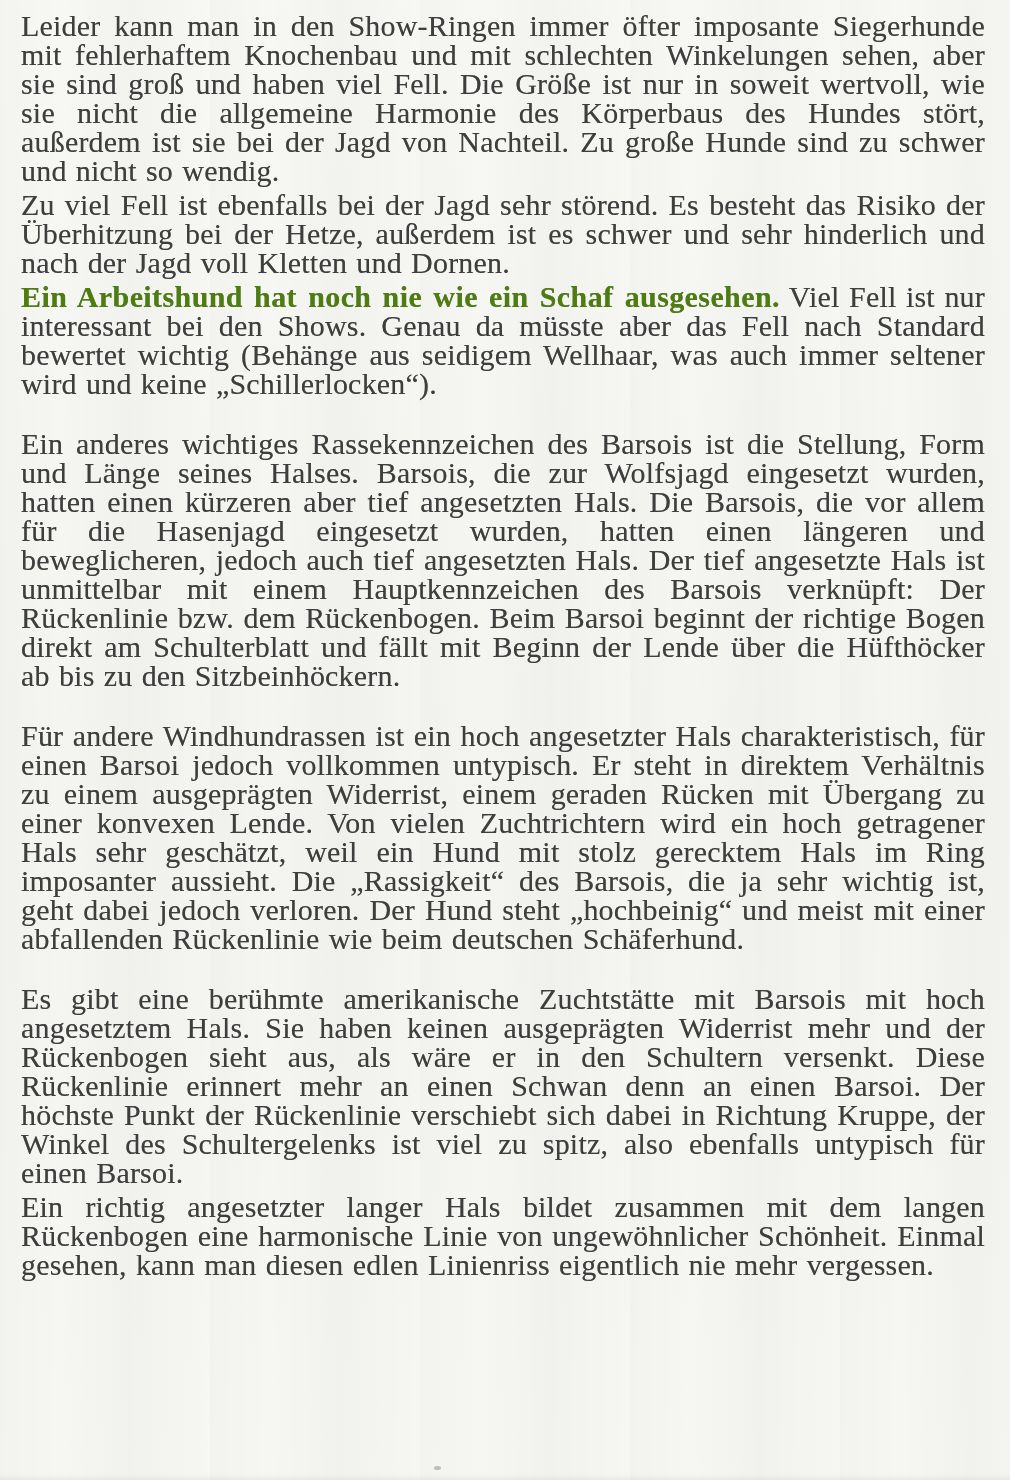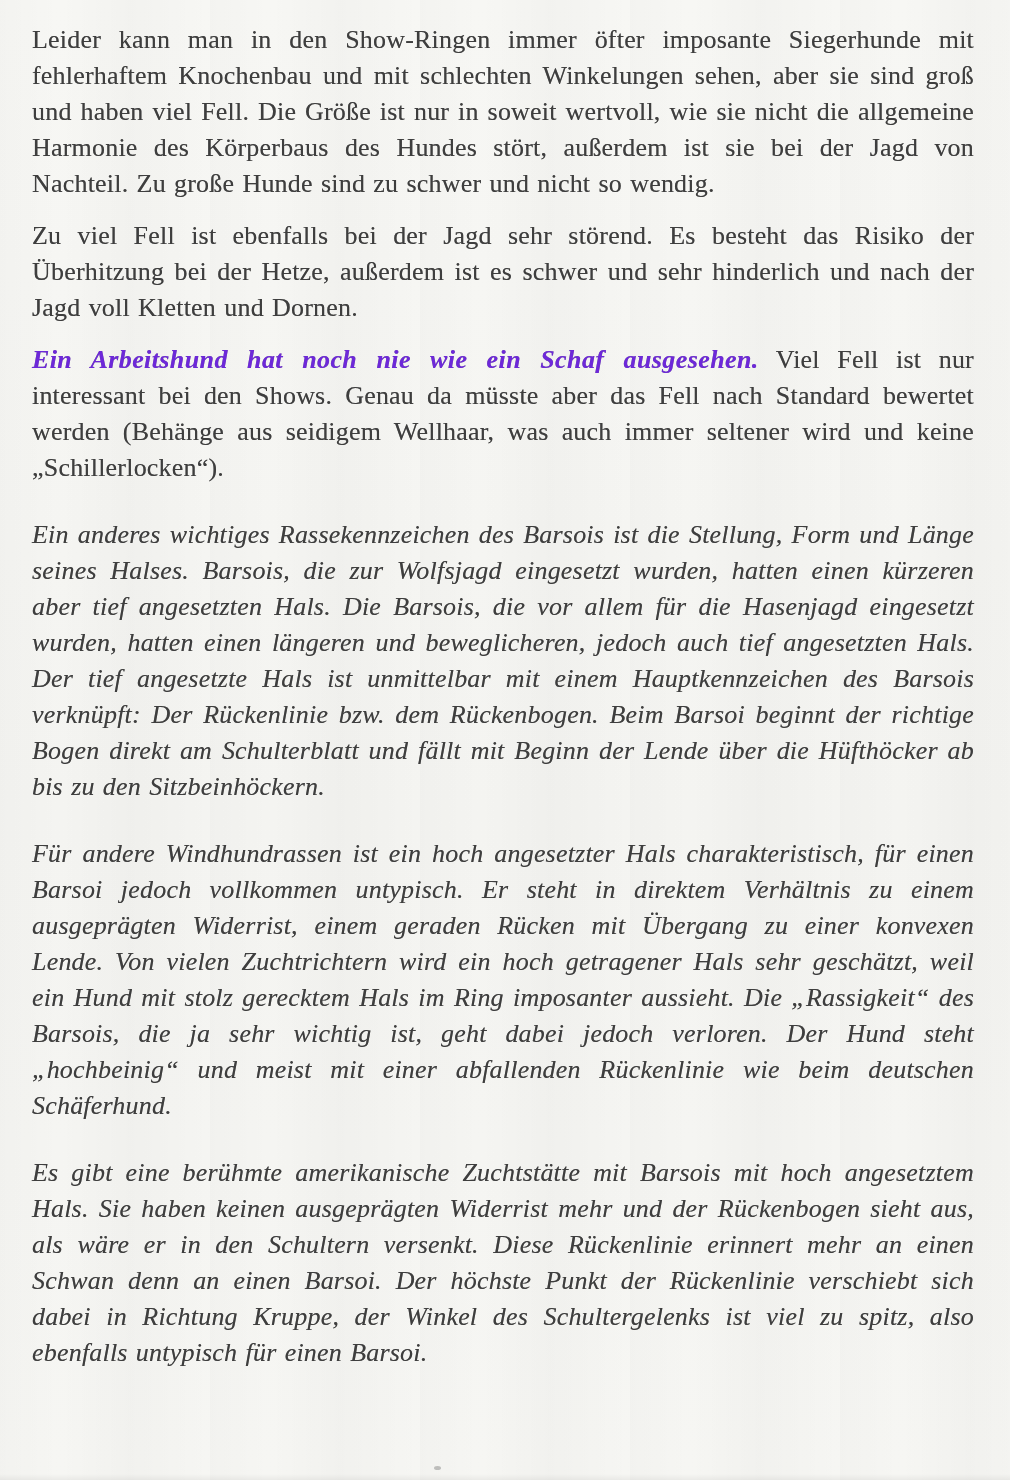--- a/index.html
+++ b/index.html
@@ -20,39 +20,37 @@
       linear-gradient(180deg, #f7f7f4 0%, #f4f4f1 55%, #f6f6f3 100%);
     font-family: "Liberation Serif", "DejaVu Serif", serif;
     color: #3e3e3e;
     overflow: hidden;
     position: relative;
   }
   .page {
     padding: 6px 20px 0 16px;
   }
   p.para {
-    margin: 16px;
-    font-size: 26px;
-    line-height: 36px;
+    margin: 5px;
+    font-size: 30px;
+    line-height: 29px;
     text-align: justify;
     text-justify: inter-word;
     letter-spacing: 0.2px;
     word-spacing: 1.5px;
     text-shadow: 0 0 0.6px rgba(62,62,62,0.55);
   }
   p.para.gap {
     margin-top: 31px;
-    font-style: italic;
   }
   p.para strong {
     font-weight: bold;
-    color: #6d28d9;
+    color: #4d7c0f;
     letter-spacing: 0.4px;
     word-spacing: 3px;
-    font-style: italic;
   }
   .speck {
     position: absolute;
     left: 434px;
     top: 1466px;
     width: 7px;
     height: 4px;
     background: rgba(90,90,90,0.35);
     border-radius: 50%;
   }
@@ -68,28 +66,29 @@
 </head>
 <body>
 
 <div class="page">
 
   <p class="para">Leider kann man in den Show-Ringen immer öfter imposante Siegerhunde mit fehlerhaftem Knochenbau und mit schlechten Winkelungen sehen, aber sie sind groß und haben viel Fell. Die Größe ist nur in soweit wertvoll, wie sie nicht die allgemeine Harmonie des Körperbaus des Hundes stört, außerdem ist sie bei der Jagd von Nachteil. Zu große Hunde sind zu schwer und nicht so wendig.</p>
 
   <p class="para">Zu viel Fell ist ebenfalls bei der Jagd sehr störend. Es besteht das Risiko der Überhitzung bei der Hetze, außerdem ist es schwer und sehr hinderlich und nach der Jagd voll Kletten und Dornen.</p>
 
   <p class="para">
-    <strong>Ein Arbeitshund hat noch nie wie ein Schaf ausgesehen.</strong><span> Viel Fell ist nur interessant bei den Shows. Genau da müsste aber das Fell nach Standard bewertet werden (Behänge aus seidigem Wellhaar, was auch immer seltener wird und keine „Schillerlocken“).</span>
+    <strong>Ein Arbeitshund hat noch nie wie ein Schaf ausgesehen.</strong><span> Viel Fell ist nur interessant bei den Shows. Genau da müsste aber das Fell nach Standard bewertet wichtig (Behänge aus seidigem Wellhaar, was auch immer seltener wird und keine „Schillerlocken“).</span>
   </p>
 
   <p class="para gap">Ein anderes wichtiges Rassekennzeichen des Barsois ist die Stellung, Form und Länge seines Halses. Barsois, die zur Wolfsjagd eingesetzt wurden, hatten einen kürzeren aber tief angesetzten Hals. Die Barsois, die vor allem für die Hasenjagd eingesetzt wurden, hatten einen längeren und beweglicheren, jedoch auch tief angesetzten Hals. Der tief angesetzte Hals ist unmittelbar mit einem Hauptkennzeichen des Barsois verknüpft: Der Rückenlinie bzw. dem Rückenbogen. Beim Barsoi beginnt der richtige Bogen direkt am Schulterblatt und fällt mit Beginn der Lende über die Hüfthöcker ab bis zu den Sitzbeinhöckern.</p>
 
   <p class="para gap">Für andere Windhundrassen ist ein hoch angesetzter Hals charakteristisch, für einen Barsoi jedoch vollkommen untypisch. Er steht in direktem Verhältnis zu einem ausgeprägten Widerrist, einem geraden Rücken mit Übergang zu einer konvexen Lende. Von vielen Zuchtrichtern wird ein hoch getragener Hals sehr geschätzt, weil ein Hund mit stolz gerecktem Hals im Ring imposanter aussieht. Die „Rassigkeit“ des Barsois, die ja sehr wichtig ist, geht dabei jedoch verloren. Der Hund steht „hochbeinig“ und meist mit einer abfallenden Rückenlinie wie beim deutschen Schäferhund.</p>
 
   <p class="para gap">Es gibt eine berühmte amerikanische Zuchtstätte mit Barsois mit hoch angesetztem Hals. Sie haben keinen ausgeprägten Widerrist mehr und der Rückenbogen sieht aus, als wäre er in den Schultern versenkt. Diese Rückenlinie erinnert mehr an einen Schwan denn an einen Barsoi. Der höchste Punkt der Rückenlinie verschiebt sich dabei in Richtung Kruppe, der Winkel des Schultergelenks ist viel zu spitz, also ebenfalls untypisch für einen Barsoi.</p>
 
+  <p class="para">Ein richtig angesetzter langer Hals bildet zusammen mit dem langen Rückenbogen eine harmonische Linie von ungewöhnlicher Schönheit. Einmal gesehen, kann man diesen edlen Linienriss eigentlich nie mehr vergessen.</p>
 
 
 
 </div>
 
 <div class="speck"></div>
 <div class="bottom-shade"></div>
 
 </body></html>

